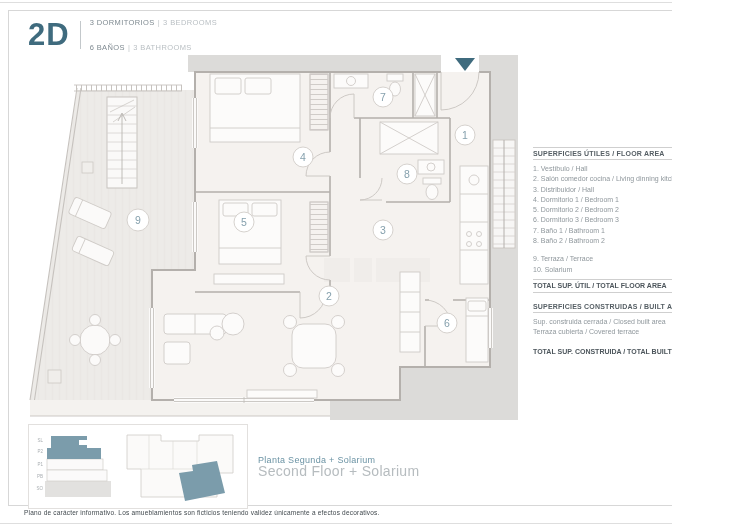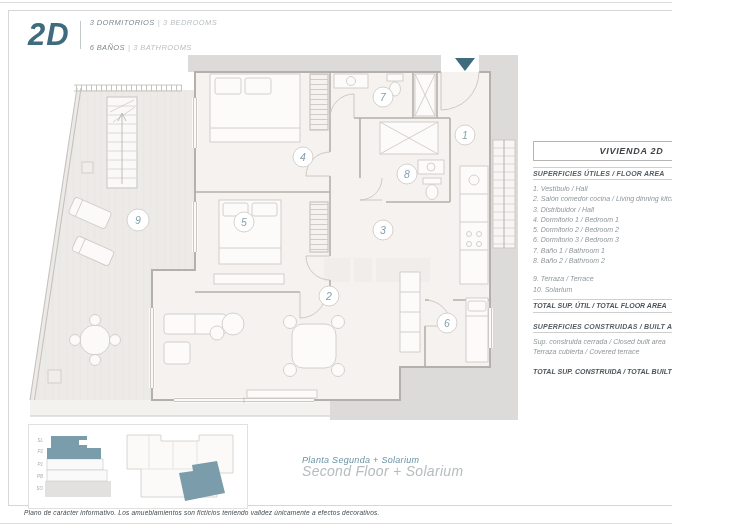--- a/index.html
+++ b/index.html
@@ -1,17 +1,17 @@
 <!DOCTYPE html>
 <html><head>
 <meta charset="utf-8">
 <style>
   html,body{margin:0;padding:0;background:#fff;}
   #sheet{position:relative;width:672px;height:528px;background:#fff;overflow:hidden;
-         font-family:"Liberation Sans", sans-serif;color:#444;font-style:italic;}
+         font-family:"Liberation Sans", sans-serif;color:#444;}
   .hairline{position:absolute;left:0;width:756px;height:0;border-top:1px solid #dedede;}
   #frame{position:absolute;left:8px;top:10px;width:739px;height:494px;border:1px solid #d7d7d7;}
 
   
   #hdr{position:absolute;left:28px;top:18px;display:flex;align-items:center;}
   #hdr .code{font-size:31px;font-weight:bold;color:#3f6b7e;letter-spacing:1px;line-height:34px;}
   #hdr .vdiv{width:0;border-left:1px solid #c3c8cb;height:28px;margin:0 9px 0 10px;}
   #hdr .lines{display:flex;flex-direction:column;justify-content:center;gap:16px;}
   #hdr .hline{font-size:7.5px;letter-spacing:.4px;white-space:nowrap;}
   .es{color:#7f8a91;} .sep{color:#c2c7ca;padding:0 3px;} .en{color:#b9bfc3;}
@@ -25,21 +25,21 @@
   .trow{display:flex;align-items:baseline;height:10.3px;line-height:10.3px;font-size:7px;color:#8f979c;}
   .trow.total{font-weight:bold;color:#4d565c;height:12px;line-height:12px;}
   .tlabel{flex:1;white-space:nowrap;overflow:hidden;}
   .tval{width:32px;text-align:right;}
   .trow.total .tval{color:#4d565c;}
   .tunit{width:15px;text-align:right;font-size:6.3px;color:#a8aeb2;}
   .gap4{height:4px;} .gap6{height:6px;} .gap8{height:8px;}
 
   
   #minimap{position:absolute;left:28px;top:424px;width:218px;height:83px;border:1px solid #e2e0de;background:#fff;}
-  #caption{position:absolute;left:258px;top:455px;line-height:11px;margin-left:44px;}
+  #caption{position:absolute;left:258px;top:455px;line-height:11px;}
   #caption .c1{font-size:9px;color:#6b93a4;letter-spacing:.3px;}
   #caption .c2{font-size:14px;color:#b6bcbf;letter-spacing:.3px;}
 
   
   #disclaimer{position:absolute;left:24px;top:509px;font-size:6.5px;color:#3f474c;letter-spacing:.2px;}
 
   svg text{font-family:"Liberation Sans", sans-serif;}
   .roomnum{font-size:10.5px;fill:#85a0ad;}
   .floorlbl{font-size:4.5px;fill:#a9aeb2;}
 </style>
@@ -282,21 +282,20 @@
           <text class="roomnum" x="393" y="126" text-anchor="middle">8</text>
         </g>
       <g>
           <circle cx="124" cy="168" r="11" fill="#fff" stroke="#d6d2ce"></circle>
           <text class="roomnum" x="124" y="172" text-anchor="middle">9</text>
         </g>
     </g>
   </svg>
 
   <div id="panel">
-    <div id="tbox">VIVIENDA 2D</div>
     <div class="gap6"></div>
     <div class="rule"></div>
     <div class="sechead">SUPERFICIES ÚTILES / FLOOR AREA</div>
     <div class="rule"></div>
     <div class="gap4"></div>
 
     <div class="trow">
         <span class="tlabel">1. Vestíbulo / Hall</span>
         <span class="tval">7.83</span>
         <span class="tunit">m²</span>

